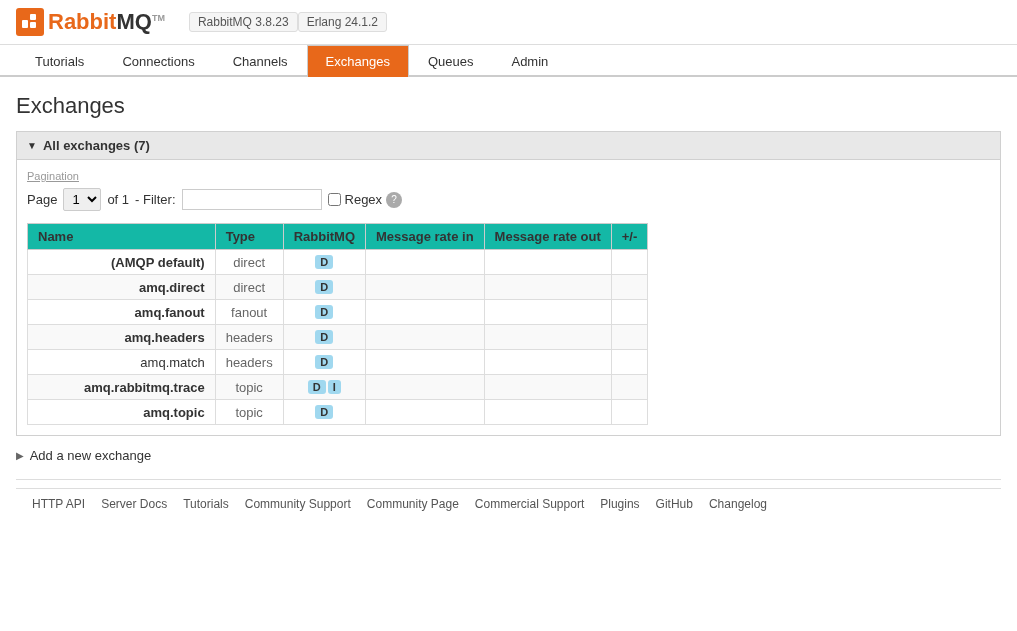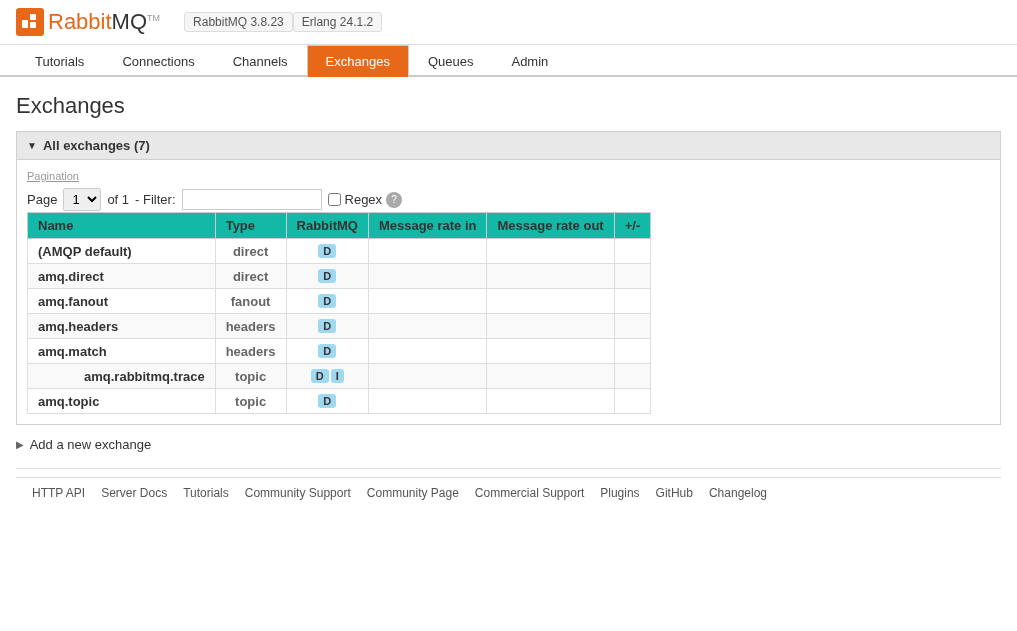--- a/index.html
+++ b/index.html
@@ -2,21 +2,21 @@
 <html><head>
   <meta charset="utf-8">
   <style>
     * { box-sizing: border-box; margin: 0; padding: 0; }
     body { font-family: Arial, Helvetica, sans-serif; font-size: 13px; color: #333; background: #fff; }
 
     
     #header { display: flex; align-items: center; padding: 8px 16px; border-bottom: 1px solid #ddd; }
     #logo { display: flex; align-items: center; margin-right: 24px; }
     #logo-icon { width: 28px; height: 28px; background: #e8681a; border-radius: 3px; display: flex; align-items: center; justify-content: center; color: white; font-size: 16px; font-weight: bold; margin-right: 4px; }
-    #logo-text { font-size: 22px; font-weight: normal; }
+    #logo-text { font-size: 22px; font-weight: bold; }
     #logo-text .rabbit { color: #e8681a; }
     #logo-text .mq { color: #333; }
     #version-info { display: flex; }
     .version-badge { background: #f5f5f5; border: 1px solid #ddd; padding: 2px 8px; border-radius: 3px; font-size: 12px; color: #555; }
 
     
     #nav { display: flex; border-bottom: 2px solid #ccc; padding: 0 16px; background: #fff; }
     .nav-item { padding: 8px 18px; cursor: pointer; font-size: 13px; color: #333; text-decoration: none; border: 1px solid transparent; border-bottom: none; margin-bottom: -2px; }
     .nav-item.active { background: #e8681a; color: white; border-color: #ccc; border-bottom-color: #e8681a; }
 
@@ -25,35 +25,35 @@
     h1.page-title { font-size: 22px; font-weight: normal; margin-bottom: 12px; color: #333; }
 
     
     .section-header { background: #e8e8e8; padding: 6px 10px; display: flex; align-items: center; gap: 6px; cursor: pointer; font-size: 13px; font-weight: bold; border: 1px solid #d0d0d0; margin-bottom: 0; }
     .section-header .arrow { font-size: 10px; }
 
     .section-content { border: 1px solid #d0d0d0; border-top: none; padding: 10px; }
 
     
     .pagination-label { font-size: 11px; color: #999; margin-bottom: 6px; text-decoration: underline; }
-    .pagination-row { display: flex; align-items: center; gap: 6px; margin-bottom: 1px; font-size: 13px; }
+    .pagination-row { display: flex; align-items: center; gap: 6px; margin-bottom: 12px; font-size: 13px; }
     .pagination-row label { color: #333; }
     .page-select { border: 1px solid #ccc; padding: 2px 4px; font-size: 13px; border-radius: 2px; }
     .filter-input { border: 1px solid #ccc; padding: 2px 6px; font-size: 13px; width: 140px; }
     .regex-label { display: flex; align-items: center; gap: 4px; }
     .regex-help { background: #aaa; color: white; border-radius: 50%; width: 16px; height: 16px; display: inline-flex; align-items: center; justify-content: center; font-size: 10px; cursor: pointer; }
 
     
     table { border-collapse: collapse; width: auto; min-width: 540px; font-size: 13px; }
     table th { background: #14b8a6; border: 1px solid #ccc; padding: 5px 10px; text-align: left; font-weight: bold; white-space: nowrap; }
-    table td { border: 1px solid #ddd; padding: 4px 10px; white-space: nowrap; }
+    table td { border: 1px solid #ddd; padding: 4px 10px; white-space: nowrap; text-align: right; }
     table tr:nth-child(even) td { background: #f9f9f9; }
     table tr:nth-child(odd) td { background: #fff; }
     .col-features { text-align: center; }
-    .col-type { text-align: center; color: #666; font-weight: bold; }
+    .col-type { text-align: center; color: #666; }
     .feature-badge { display: inline-block; background: #a0d8ef; border-radius: 3px; padding: 1px 5px; font-size: 11px; font-weight: bold; color: #333; margin: 1px; }
     .feature-badge.i { background: #a0d8ef; }
     .plus-minus { text-align: center; cursor: pointer; color: #666; }
 
     
     .add-section { margin-top: 12px; display: flex; align-items: center; gap: 6px; cursor: pointer; font-size: 13px; color: #333; }
     .add-arrow { font-size: 10px; color: #666; }
 
     
     hr.divider { border: none; border-top: 1px solid #ddd; margin: 16px 0 8px 0; }
@@ -157,21 +157,21 @@
           </tr>
           <tr>
             <td><a href="#" style="color: rgb(51, 51, 51); text-decoration: none; font-weight: bold;">amq.headers</a></td>
             <td class="col-type">headers</td>
             <td class="col-features"><span class="feature-badge">D</span></td>
             <td style="min-width: 90px;"></td>
             <td style="min-width: 90px;"></td>
             <td class="plus-minus"></td>
           </tr>
           <tr>
-            <td><a href="#" style="color: rgb(51, 51, 51); text-decoration: none; font-weight: bold;">amq.match</a></td>
+            <td><a href="#" style="color: rgb(51, 51, 51); text-decoration: none; font-weight: normal;">amq.match</a></td>
             <td class="col-type">headers</td>
             <td class="col-features"><span class="feature-badge">D</span></td>
             <td style="min-width: 90px;"></td>
             <td style="min-width: 90px;"></td>
             <td class="plus-minus"></td>
           </tr>
           <tr>
             <td><a href="#" style="color: rgb(51, 51, 51); text-decoration: none; font-weight: bold; margin-left: 46px;">amq.rabbitmq.trace</a></td>
             <td class="col-type">topic</td>
             <td class="col-features"><span class="feature-badge">D</span><span class="feature-badge i">I</span></td>

